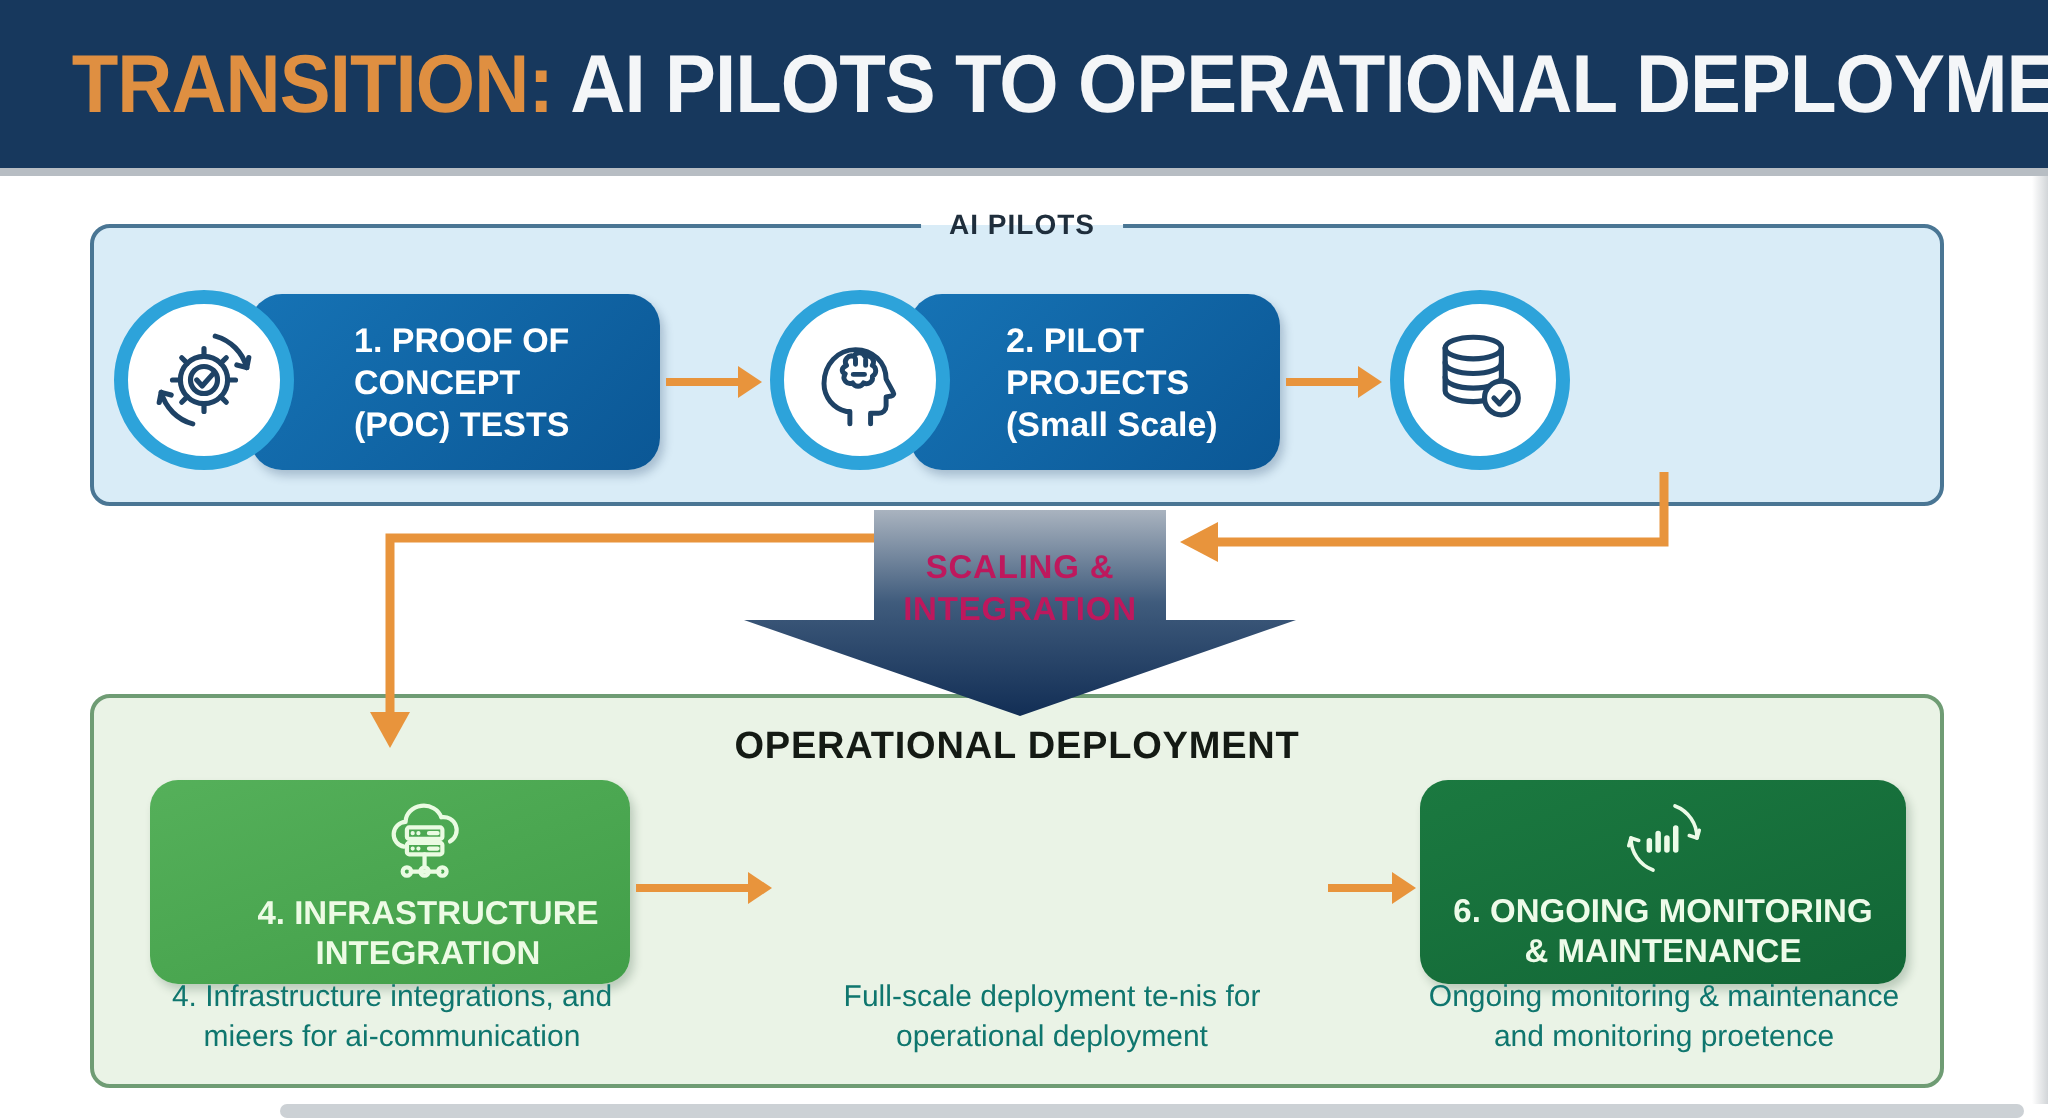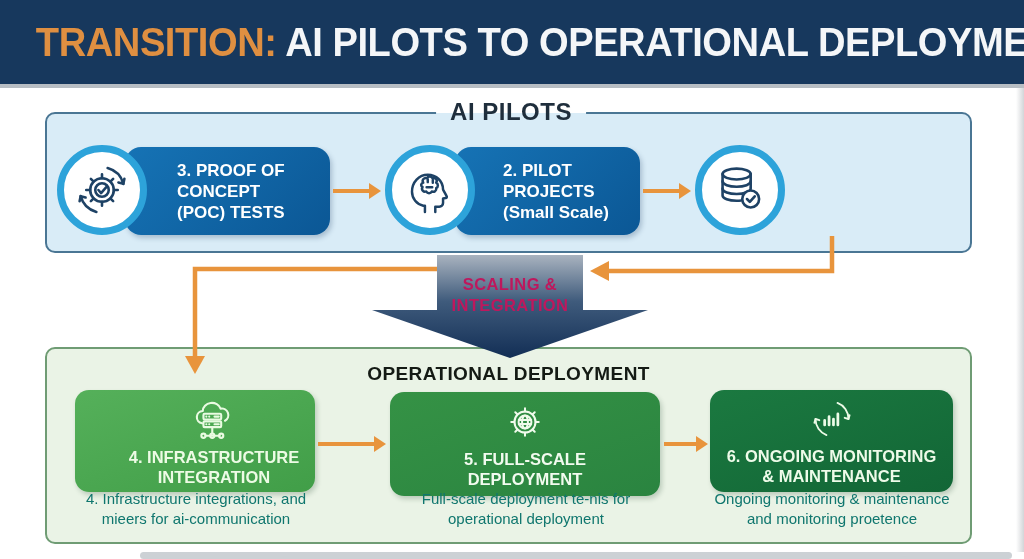--- a/index.html
+++ b/index.html
@@ -14,21 +14,21 @@
   .header .hl { color:#df8f41; }
   .header .rest { color:#f4f6f8; }
   .header-underline { position:absolute; left:0; top:84px; width:1024px; height:4px; background:#b7bdc3; z-index:5; }
 
   
   .panel { position:absolute; border-radius:10px; z-index:1; }
   .pilots-panel { left:45px; top:112px; width:927px; height:141px; background:#d9ecf7; border:2px solid #4a7694; }
   .deploy-panel { left:45px; top:347px; width:927px; height:197px; background:#eaf3e6; border:2px solid #6f9c74; }
 
   .pilots-label { position:absolute; left:511px; top:112px; transform:translate(-50%,-50%); z-index:6;
-      font-size:24px; font-weight:bold; color:#1f2e3c; letter-spacing:0.5px; padding:2px 14px;
+      font-size:14px; font-weight:bold; color:#1f2e3c; letter-spacing:0.5px; padding:2px 14px;
       background:linear-gradient(180deg,#ffffff 0 52%, #d9ecf7 52% 100%); }
   .deploy-label { position:absolute; left:45px; top:363px; width:927px; text-align:center; z-index:6;
       font-size:19px; font-weight:bold; color:#141a14; letter-spacing:0.4px; }
 
   
   .step-circle { position:absolute; width:90px; height:90px; border-radius:50%; background:#ffffff;
       border:7px solid #2da3da; z-index:6; display:flex; align-items:center; justify-content:center; }
   .c1 { left:57px; top:145px; } .c2 { left:385px; top:145px; } .c3 { left:695px; top:145px; }
 
   .blue-box { position:absolute; height:88px; top:147px; border-radius:16px; z-index:4;
@@ -104,21 +104,21 @@
         <stop offset="0" stop-color="#a9b3bf"></stop>
         <stop offset="0.45" stop-color="#3f5b7c"></stop>
         <stop offset="1" stop-color="#122e55"></stop>
       </linearGradient>
     </defs>
     <polygon points="77,3 223,3 223,58 288,58 150,106 12,58 77,58" fill="url(#navGrad)"></polygon>
   </svg>
   <div class="transition-label">SCALING &amp;
 INTEGRATION</div>
 
-  <div class="blue-box b1">3. PROOF OF
+  <div class="blue-box b1">1. PROOF OF
 CONCEPT
 (POC) TESTS</div>
   <div class="step-circle c1">
     <svg class="icon" width="54" height="54" viewBox="0 0 48 48" fill="none" stroke="#1e4265" stroke-width="2.3" stroke-linecap="round" stroke-linejoin="round">
       <path d="M34.5,24 L38,24 M31.4,31.4 L33.9,33.9 M24,34.5 L24,38 M16.6,31.4 L14.1,33.9 M13.5,24 L10,24 M16.6,16.6 L14.1,14.1 M24,13.5 L24,10 M31.4,16.6 L33.9,14.1"></path>
       <circle cx="24" cy="24" r="10.5"></circle>
       <circle cx="24" cy="24" r="6"></circle>
       <path d="M20.8,24 l2.4,2.7 l4.6,-5.2"></path>
       <path d="M29,4.5 A20,20 0 0 1 43,18.5"></path>
       <path d="M43,18.5 l-4.4,-1.2 M43,18.5 l0.9,-4.5"></path>
@@ -167,31 +167,20 @@
       <circle cx="13" cy="41.5" r="2.2"></circle>
       <circle cx="22.2" cy="41.5" r="2.2"></circle>
       <circle cx="31.5" cy="41.5" r="2.2"></circle>
     </svg>
     <div>4. INFRASTRUCTURE
 INTEGRATION</div>
   </div>
 
   <div class="h-arrow a45"></div>
 
-  <div class="green-box g5">
-    <svg class="icon" width="48" height="44" viewBox="0 0 48 48" fill="none" stroke="#f0fbec" stroke-width="2.2" stroke-linecap="round" stroke-linejoin="round">
-      <path d="M35.5,24 L39,24 M32.1,32.1 L34.6,34.6 M24,35.5 L24,39 M15.9,32.1 L13.4,34.6 M12.5,24 L9,24 M15.9,15.9 L13.4,13.4 M24,12.5 L24,9 M32.1,15.9 L34.6,13.4"></path>
-      <circle cx="24" cy="24" r="11.5"></circle>
-      <circle cx="24" cy="24" r="7"></circle>
-      <ellipse cx="24" cy="24" rx="3.2" ry="7"></ellipse>
-      <path d="M17.2,21.7 h13.6 M17.2,26.3 h13.6"></path>
-    </svg>
-    <div>5. FULL-SCALE
-DEPLOYMENT</div>
-  </div>
 
   <div class="h-arrow a56"></div>
 
   <div class="green-box g6">
     <svg class="icon" width="48" height="44" viewBox="0 0 48 48" fill="none" stroke="#ecfbe7" stroke-width="2" stroke-linecap="round" stroke-linejoin="round">
       <path d="M30,6.5 A18.5,18.5 0 0 1 42,24"></path>
       <path d="M42,24 l-4.2,-1.3 M42,24 l1.2,-4.2"></path>
       <path d="M18,41.5 A18.5,18.5 0 0 1 6,24"></path>
       <path d="M6,24 l4.2,1.3 M6,24 l-1.2,4.2"></path>
       <path d="M16,30.5 v-5 M20.8,30.5 v-9 M25.6,30.5 v-6.5 M30.4,30.5 v-12" stroke-width="3"></path>

